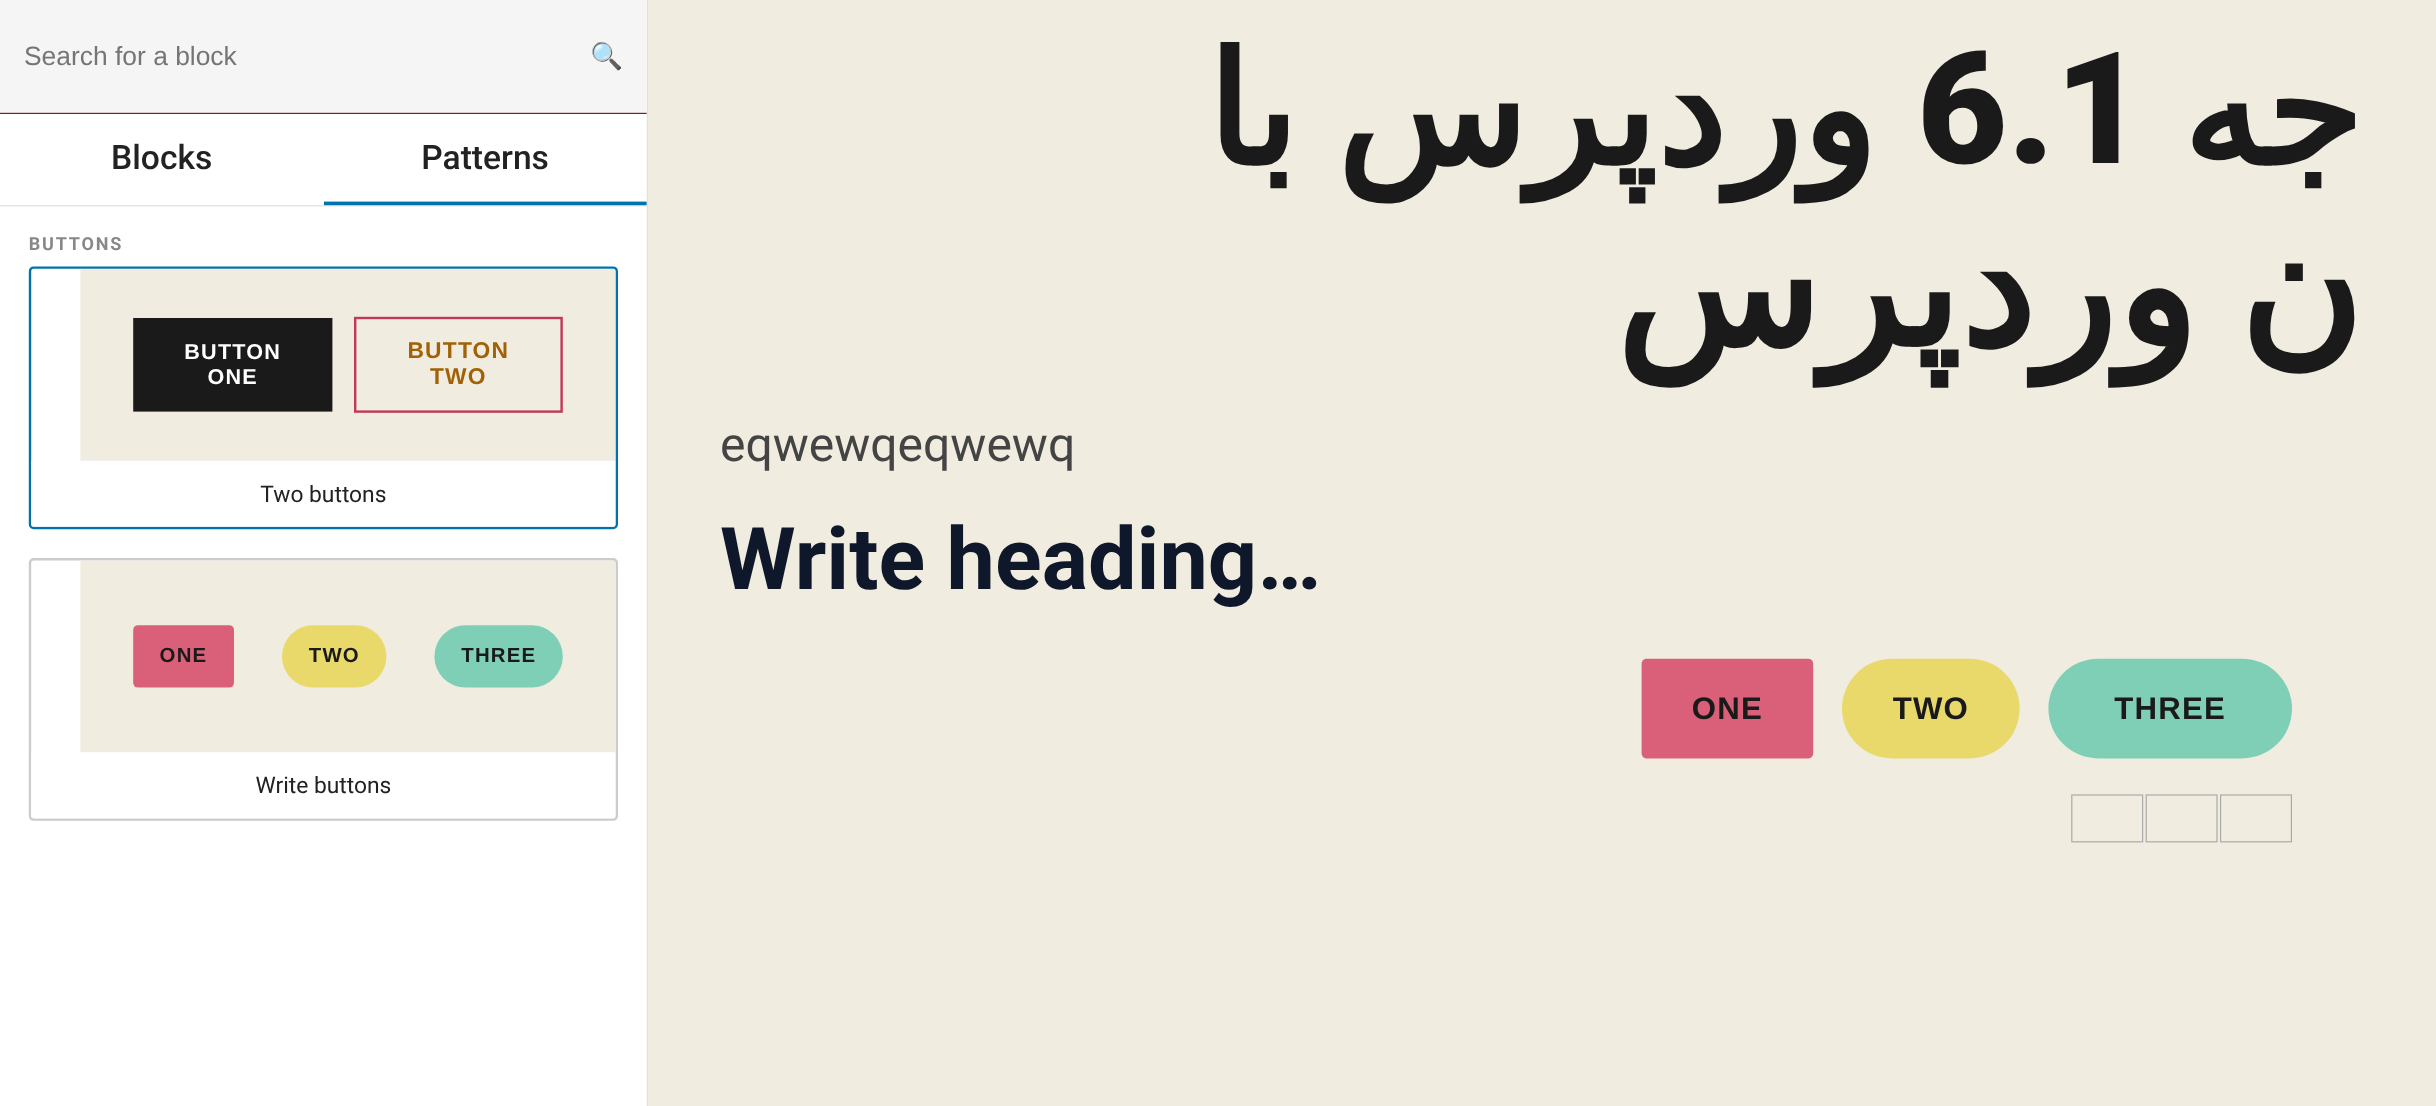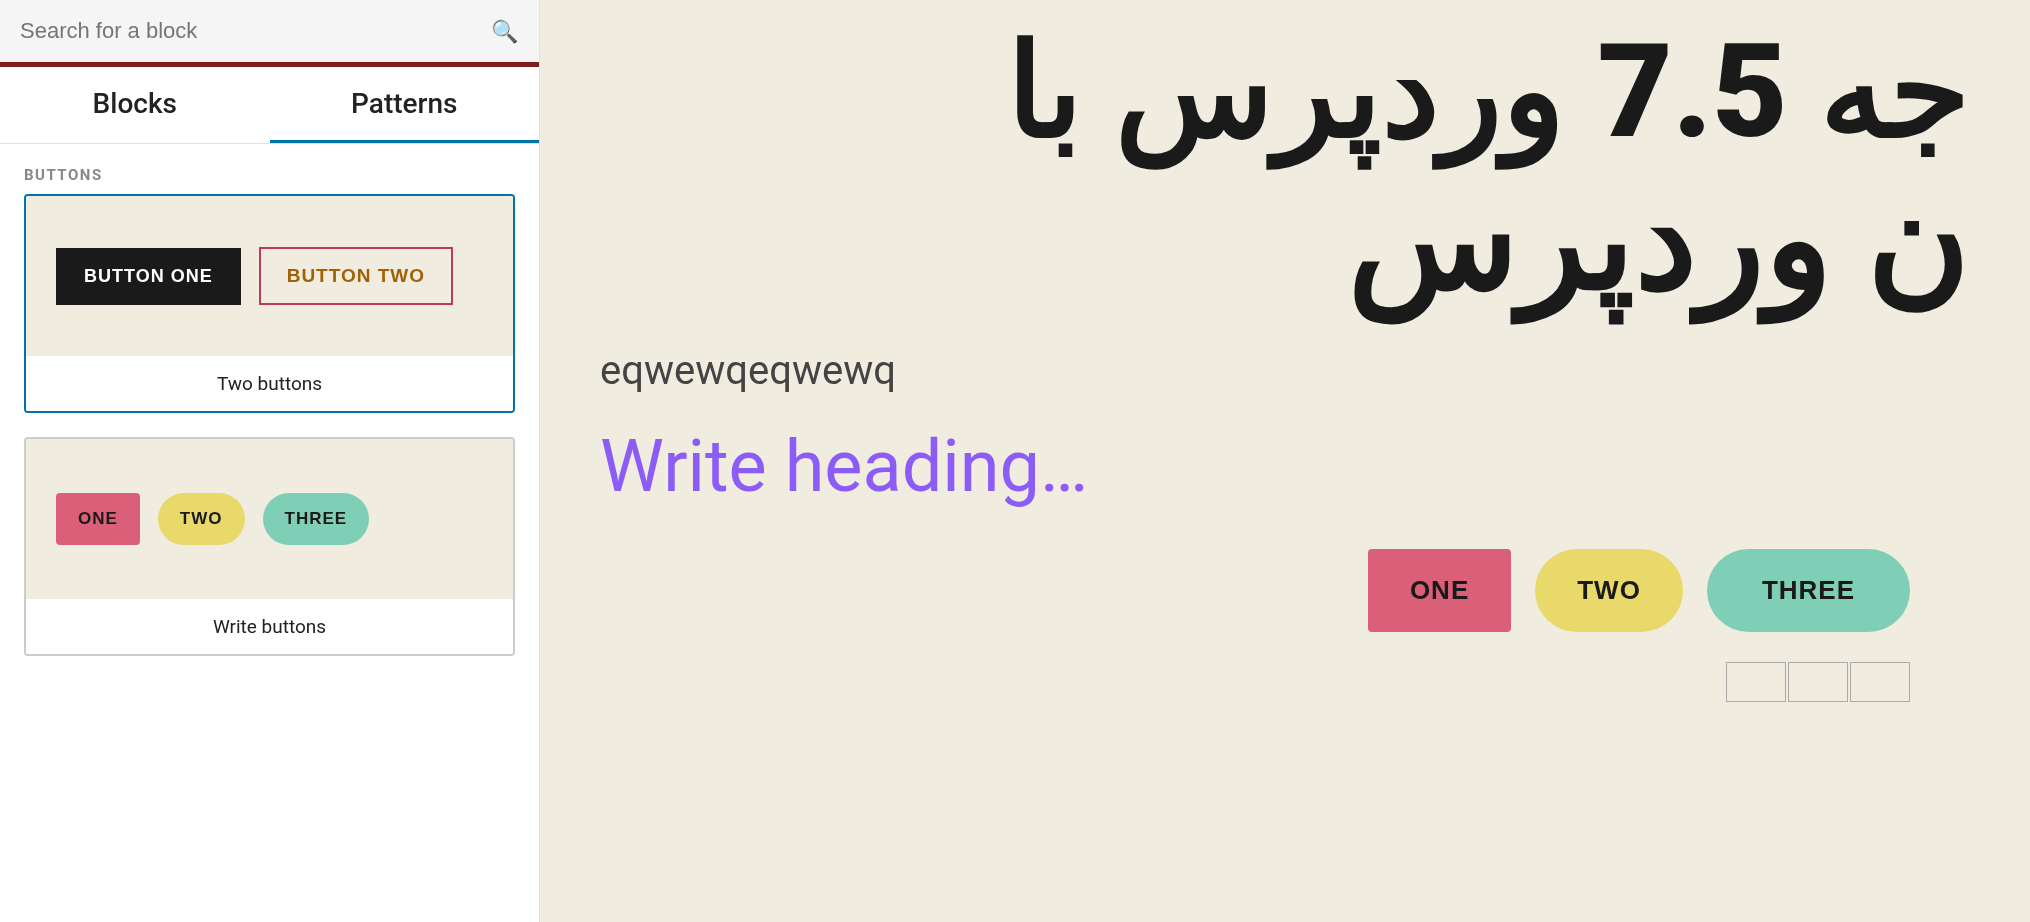--- a/index.html
+++ b/index.html
@@ -21,22 +21,22 @@
       border-right: 1px solid #e0e0e0;
       display: flex;
       flex-direction: column;
       height: 922px;
       overflow-y: auto;
     }
 
     .search-bar {
       display: flex;
       align-items: center;
-      padding: 18px 20px;
-      border-bottom: 5px solid #7f1d1d;
+      padding: 34px 20px;
+      border-bottom: 1px solid #7f1d1d;
       background: #f5f5f5;
     }
 
     .search-input {
       flex: 1;
       border: none;
       background: transparent;
       font-size: 22px;
       color: #555;
       outline: none;
@@ -94,26 +94,27 @@
       overflow: hidden;
       cursor: pointer;
     }
 
     .pattern-card.selected {
       border: 2px solid #0073aa;
     }
 
     .pattern-preview {
       background: #f0ece0;
-      padding: 36px 30px;
+      padding: 36px 44px;
       display: flex;
       align-items: center;
-      justify-content: flex-start;
+      justify-content: space-between;
       gap: 18px;
       min-height: 160px;
+      margin-left: 41px;
     }
 
     .pattern-label {
       background: #fff;
       padding: 16px 24px;
       font-size: 19px;
       color: #222;
       text-align: center;
     }
 
@@ -203,22 +204,22 @@
 
     .body-text {
       font-size: 40px;
       color: #444;
       margin-bottom: 30px;
       text-align: left;
     }
 
     .write-heading {
       font-size: 72px;
-      font-weight: 400;
-      color: #8b5cf6;
+      font-weight: 700;
+      color: #0f172a;
       margin-bottom: 40px;
     }
 
     .right-buttons-row {
       display: flex;
       align-items: center;
       gap: 24px;
       margin-bottom: 20px;
       justify-content: flex-end;
       padding-right: 60px;
@@ -317,21 +318,21 @@
         <button class="pill-btn pill-three">THREE</button>
       </div>
       <div class="pattern-label">Write buttons</div>
     </div>
 
   </div>
 </div>
 
 <div class="right-panel">
 
-  <div class="arabic-heading-1">جه 7.5 وردپرس با</div>
+  <div class="arabic-heading-1">جه 6.1 وردپرس با</div>
   <div class="arabic-heading-2">ن وردپرس</div>
 
   <div class="body-text">eqwewqeqwewq</div>
 
   <div class="write-heading">Write heading…</div>
 
   <div class="right-buttons-row">
     <button class="right-pill-one">ONE</button>
     <button class="right-pill-two">TWO</button>
     <button class="right-pill-three">THREE</button>

